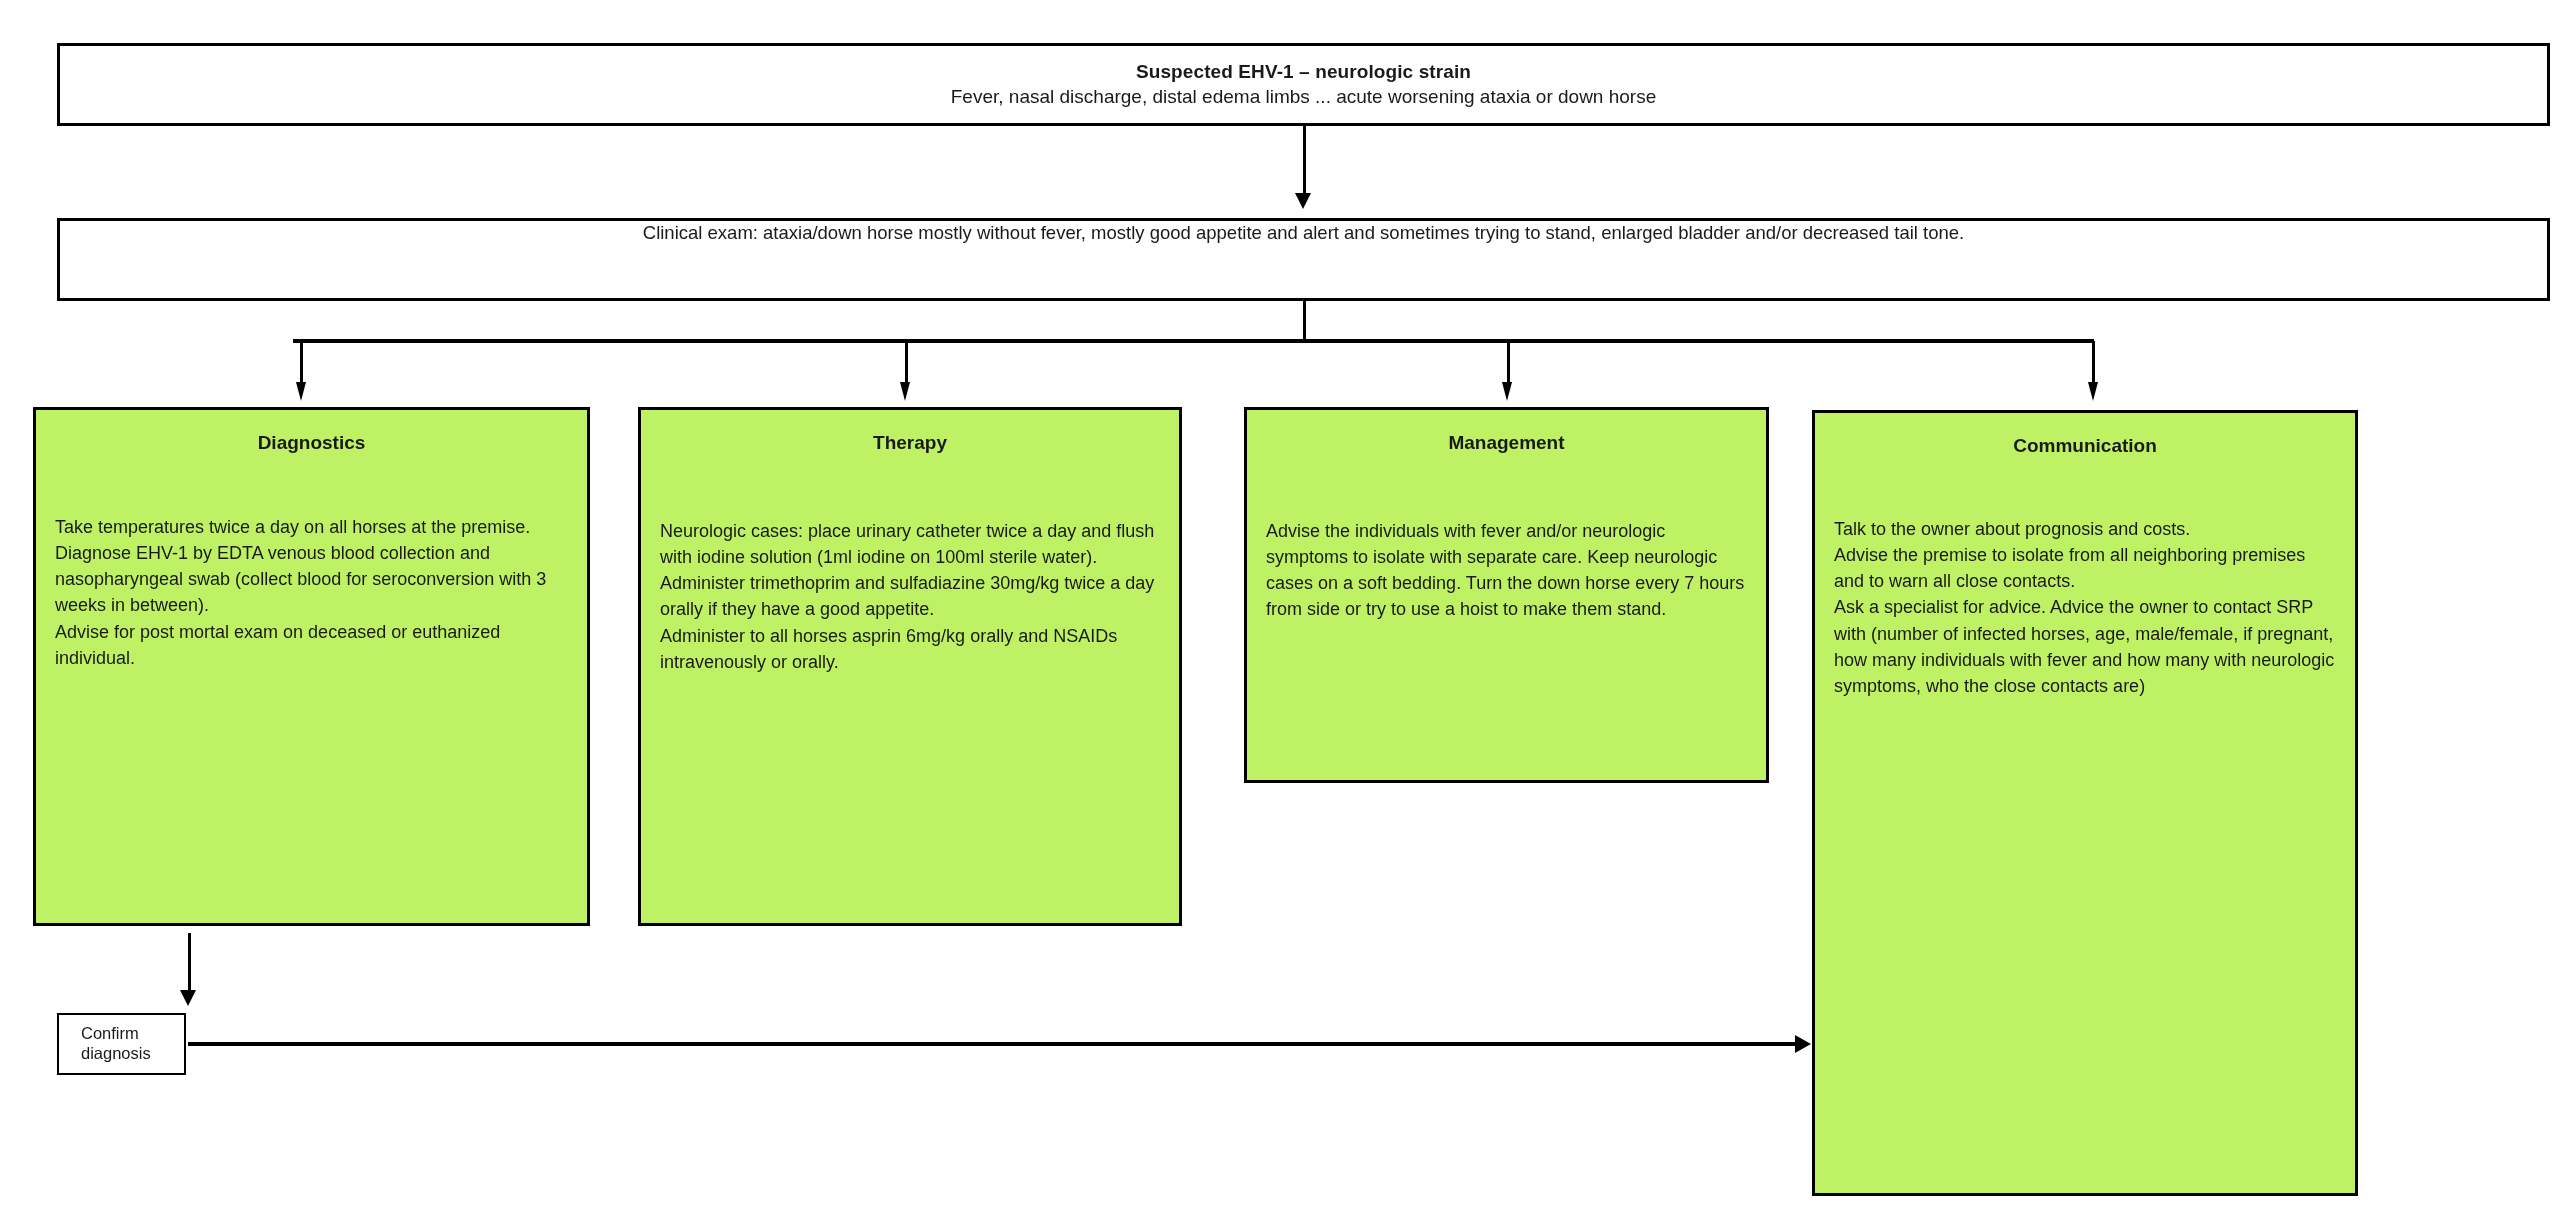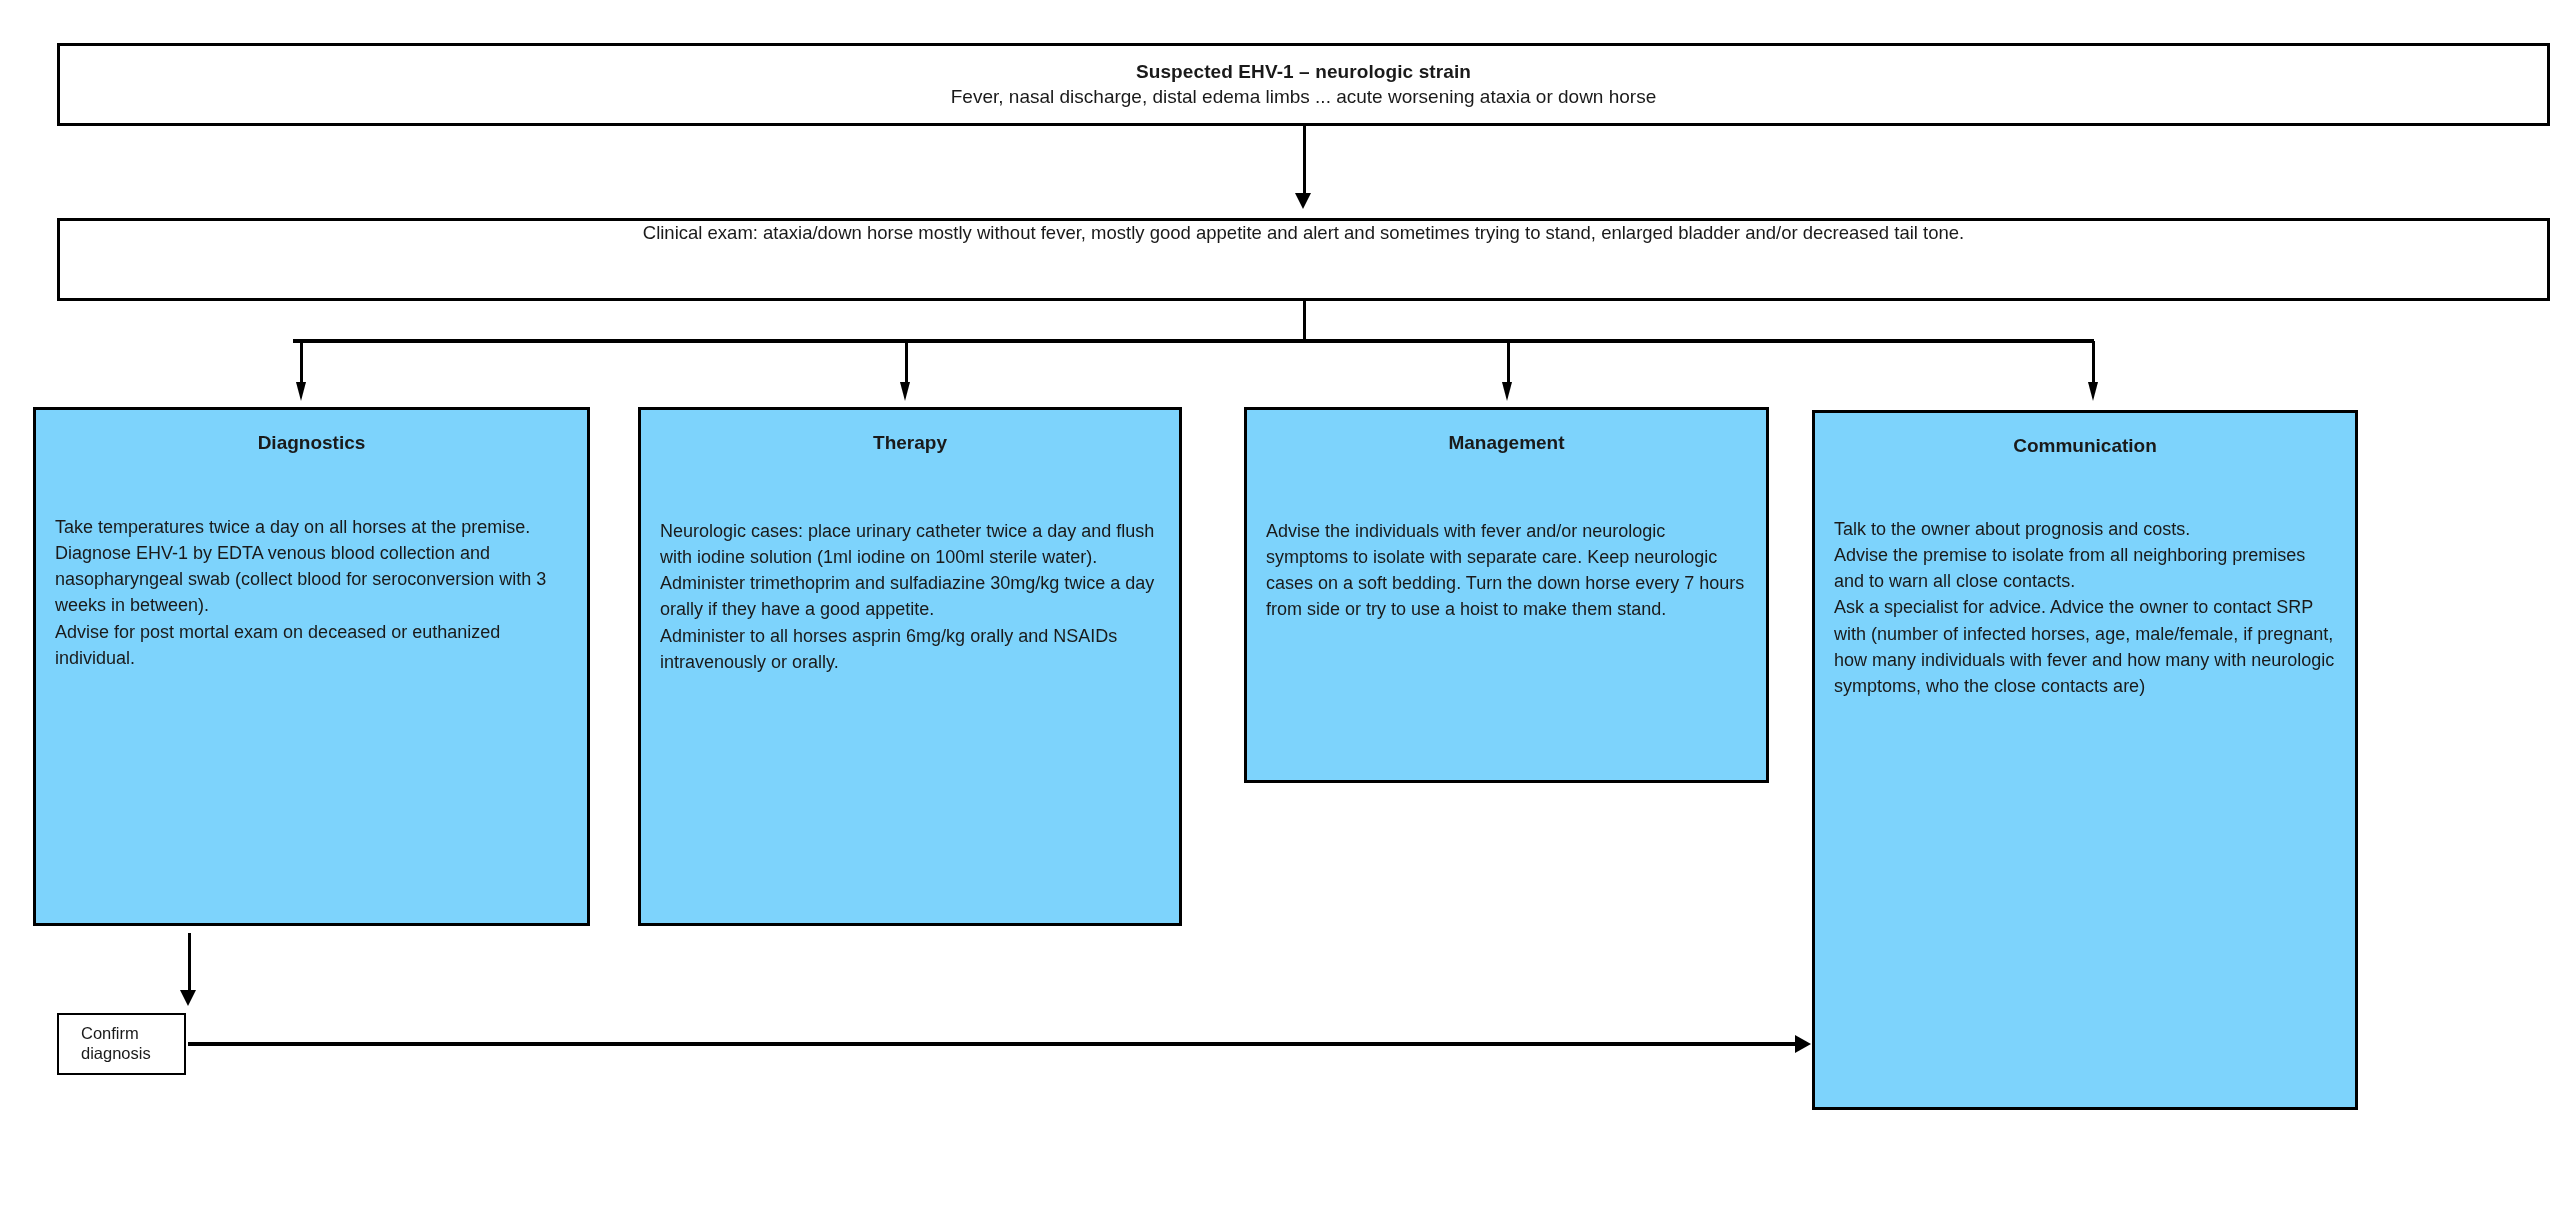--- a/index.html
+++ b/index.html
@@ -48,21 +48,21 @@
     width: 2493px; height: 83px;
     display: flex; align-items: flex-start; justify-content: center;
   }
   #box-clinical-exam .text {
     font-size: 18.5px; line-height: 1.3;
   }
 
   
   .col-box {
     position: absolute;
-    background: #7dd3fc;
+    background: #bef264;
     border: 3.2px solid #000000;
     box-sizing: border-box;
     padding: 0;
   }
   .col-title {
     text-align: center;
     font-size: 19px;
     font-weight: bold;
     margin-top: 21.6px;
   }
@@ -73,21 +73,21 @@
     white-space: pre-line;
   }
   .col-body.gap-a { margin-top: 60px; }
   .col-body.gap-b { margin-top: 64px; }
   .col-body.gap-c { margin-top: 64px; }
   .col-body.gap-d { margin-top: 59px; }
 
   #col-diagnostics    { left: 33px;   top: 407px; width: 557px;  height: 519px; }
   #col-therapy        { left: 638px; top: 407px; width: 544px;  height: 519px; }
   #col-management     { left: 1244px; top: 407px; width: 525px;  height: 376px; }
-  #col-communication  { left: 1812px; top: 410px; width: 546px;  height: 700px; }
+  #col-communication  { left: 1812px; top: 410px; width: 546px;  height: 786px; }
 
   
   #box-confirm {
     left: 57px; top: 1013px;
     width: 129px; height: 62px;
     border-width: 2.5px;
     display: flex; align-items: center;
   }
   #box-confirm .text {
     font-size: 16.5px;

